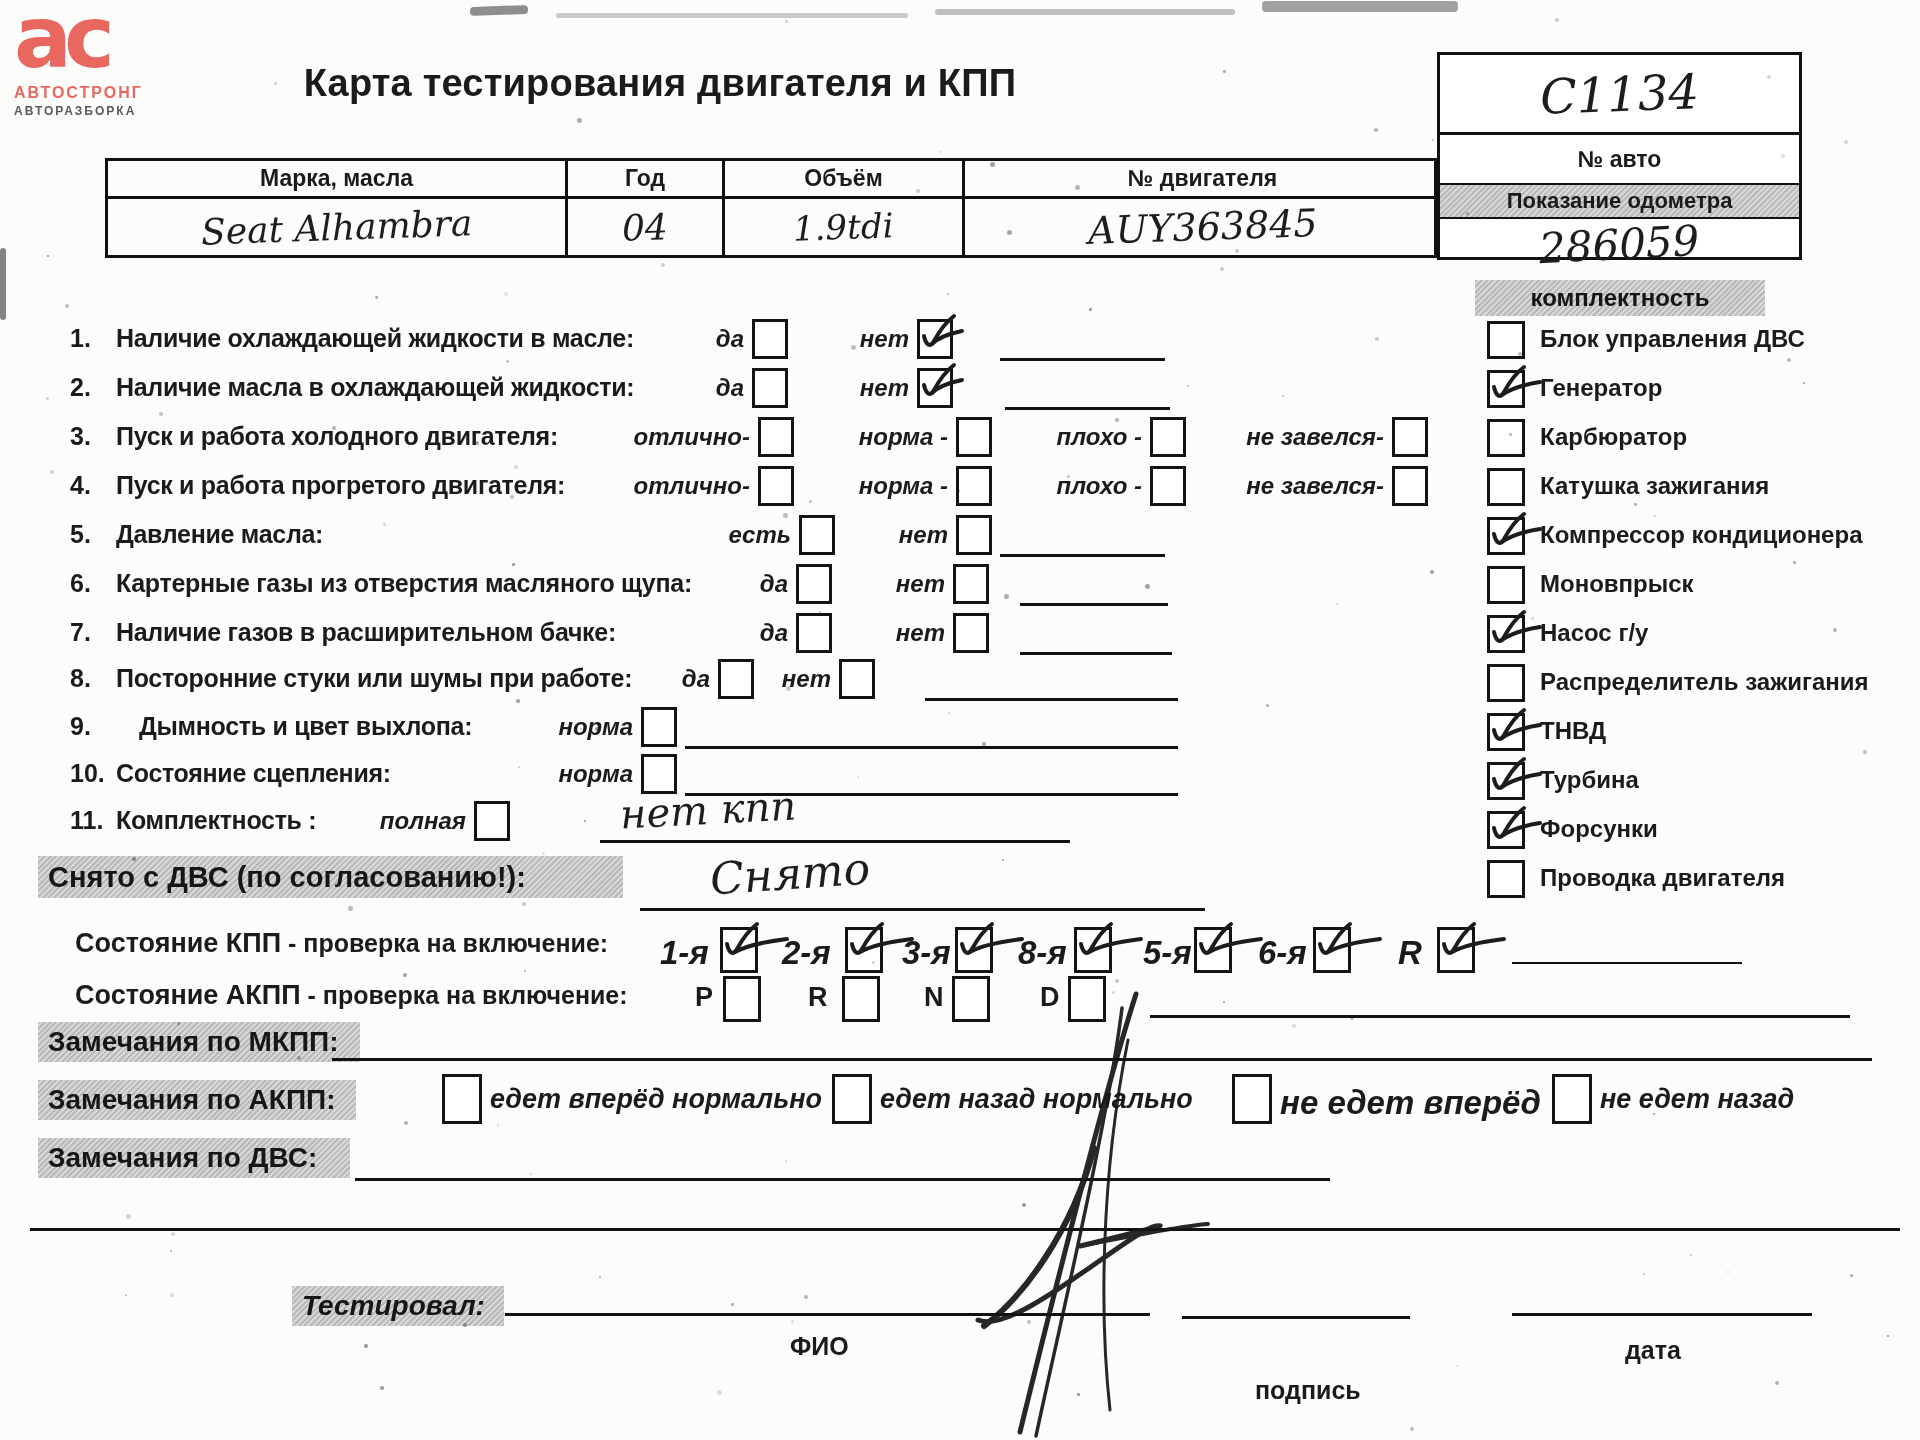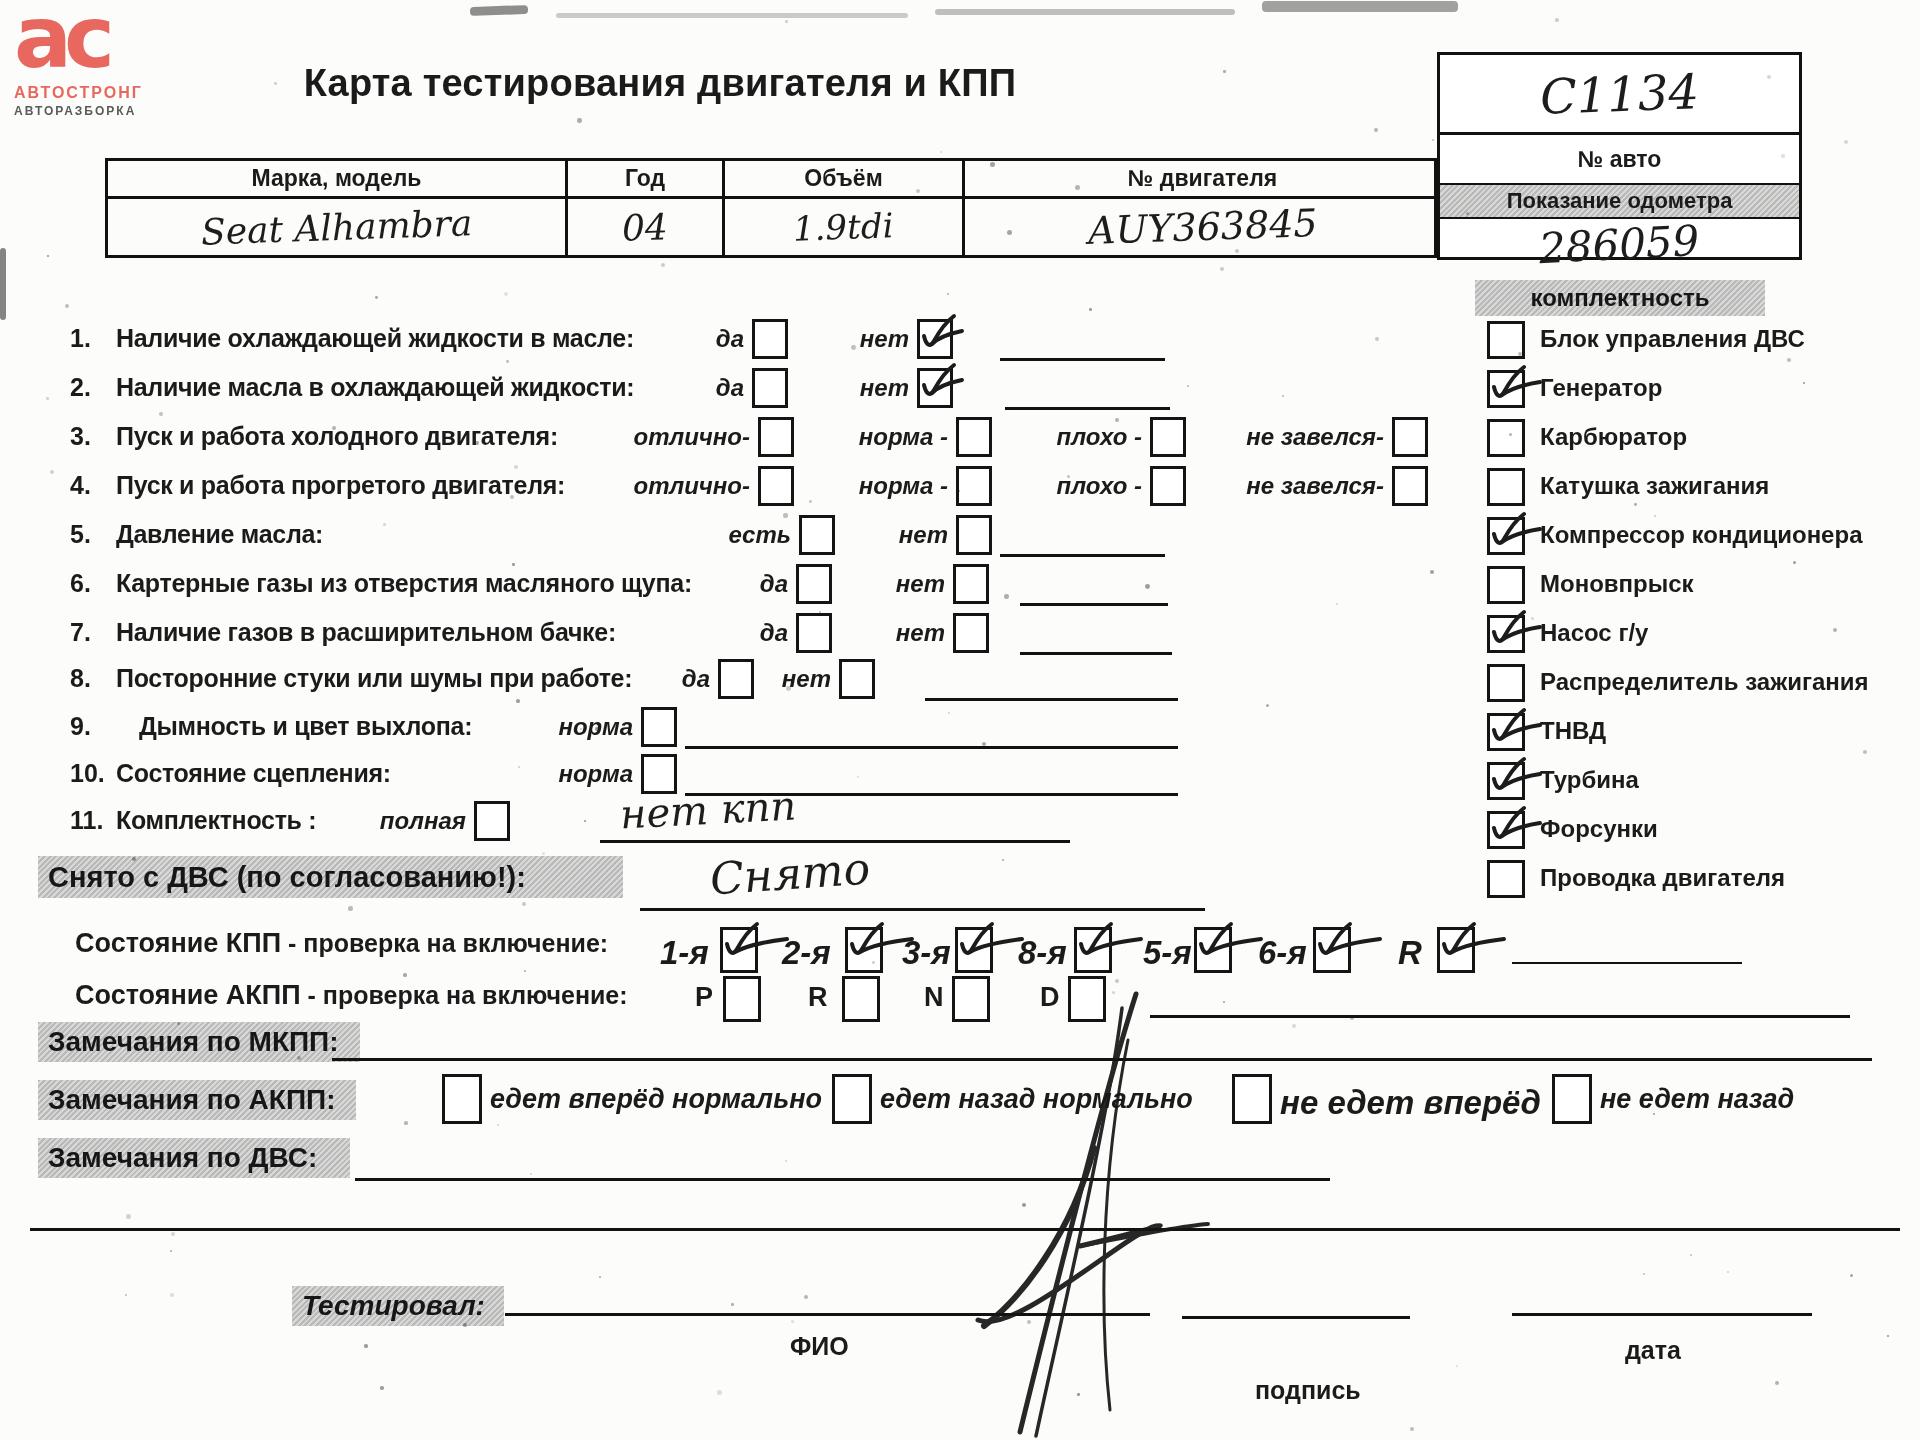--- a/index.html
+++ b/index.html
@@ -56,21 +56,21 @@
       <span class="hand" style="font-size:48px;transform:rotate(-2deg);">C1134</span>
     </div>
     <div class="r2">№ авто</div>
     <div class="r3 hatch">Показание одометра</div>
     <div class="r4">
       <span class="hand" style="font-size:42px;transform:rotate(-3deg);">286059</span>
     </div>
   </div>
 
   <div class="vtable" id="vtable">
-      <div class="hcell" style="left: 0px; width: 460px;">Марка, модель</div>
+      <div class="hcell" style="left: 0px; width: 460px;">Марка, масла</div>
       <div class="vcell" style="left: 0px; width: 460px;">
         <span class="hand" style="font-size: 36px; transform: rotate(-2deg);">Seat Alhambra</span>
       </div>
       <div class="hcell" style="left: 460px; width: 157px;">Год</div>
       <div class="vcell" style="left: 460px; width: 157px;">
         <span class="hand" style="font-size: 36px; transform: rotate(-2deg);">04</span>
       </div>
       <div class="hcell" style="left: 617px; width: 240px;">Объём</div>
       <div class="vcell" style="left: 617px; width: 240px;">
         <span class="hand" style="font-size: 34px; transform: rotate(-2deg);">1.9tdi</span>

